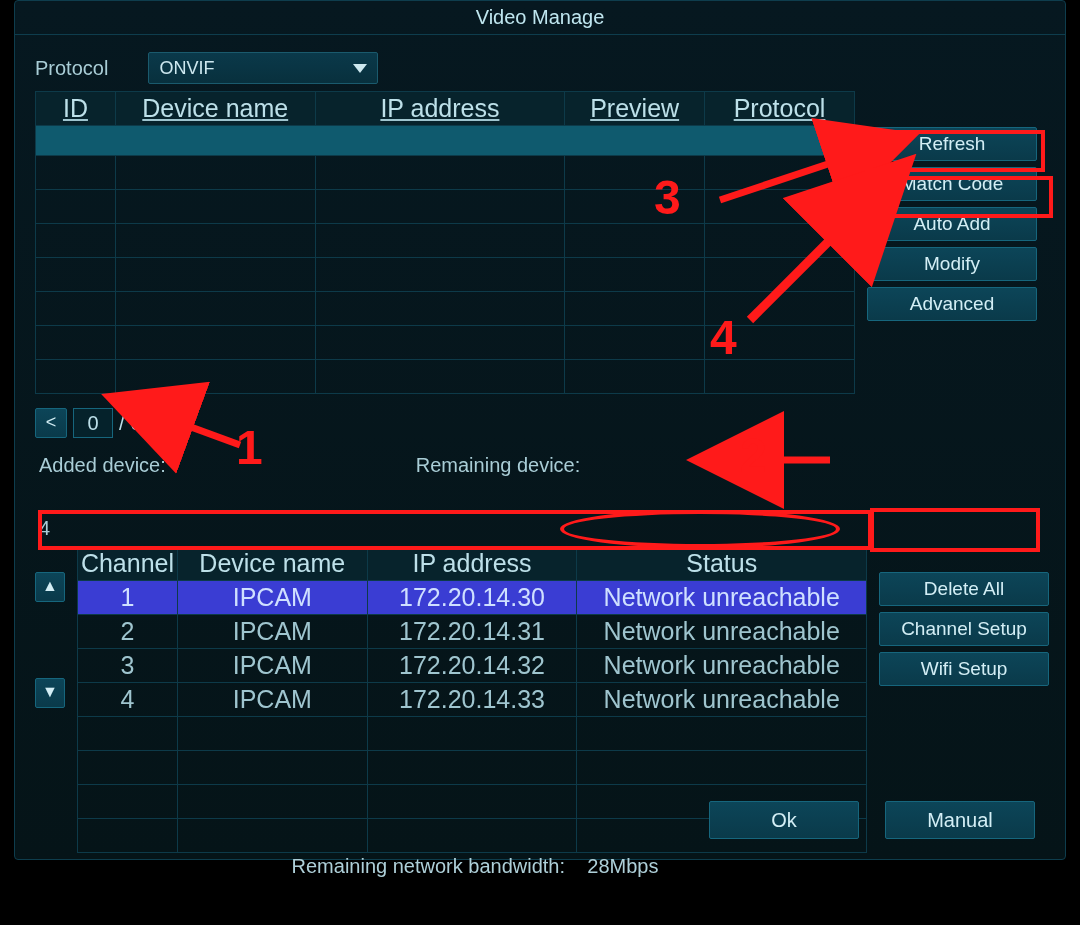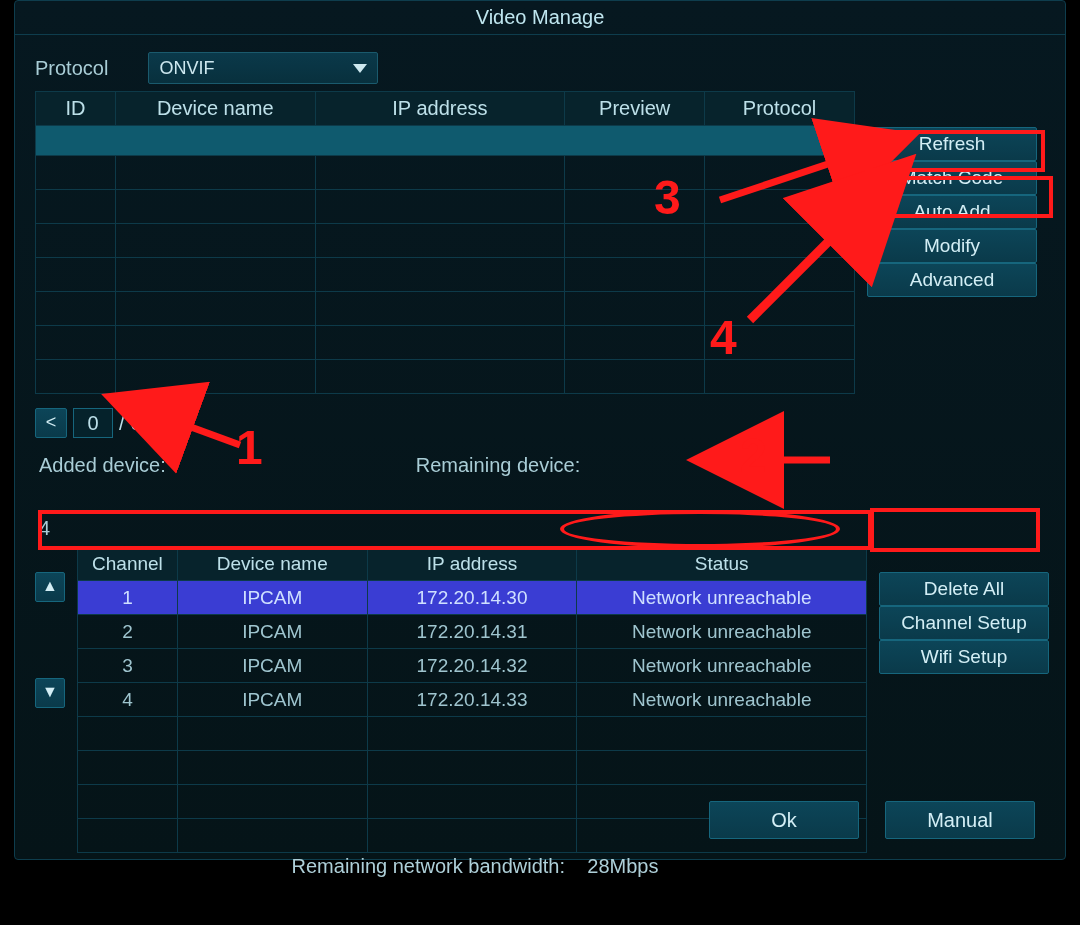--- a/index.html
+++ b/index.html
@@ -67,21 +67,22 @@
   .upper-area {
     display: flex;
     gap: 12px;
     align-items: flex-start;
   }
 
   table.grid {
     border-collapse: collapse;
     width: 820px;
     color: #9fc5cf;
-    font-size: 20px;
+    font-size: 25px;
+    text-decoration: underline;
   }
   table.grid th, table.grid td {
     border: 1px solid #0d3a49;
     height: 34px;
     text-align: center;
     font-weight: normal;
   }
   table.grid th {
     background: #07232c;
     color: #bde0e9;
@@ -90,20 +91,21 @@
     background: #0f5a6e;
     height: 30px;
     border-top: none;
     border-bottom: none;
   }
   tr.empty td { height: 34px; }
 
   .side-btns {
     display: flex;
     flex-direction: column;
+    gap: 6px;
     margin-top: 36px;
     width: 170px;
   }
   .btn {
     background: linear-gradient(#0c4558,#0a3a4a);
     border: 1px solid #16667d;
     color: #d3eef5;
     height: 34px;
     font-size: 19px;
     text-align: center;
@@ -170,21 +172,21 @@
     line-height: 26px;
     font-size: 16px;
     cursor: pointer;
     border-radius: 2px;
   }
 
   table.grid2 {
     border-collapse: collapse;
     width: 790px;
     color: #9fc5cf;
-    font-size: 19px;
+    font-size: 25px;
   }
   table.grid2 th, table.grid2 td {
     border: 1px solid #0d3a49;
     height: 34px;
     text-align: center;
     font-weight: normal;
   }
   table.grid2 th { background: #07232c; color: #bde0e9; }
   tr.sel td { background: #3a3dd3; color: #cfe0ff; }
 

